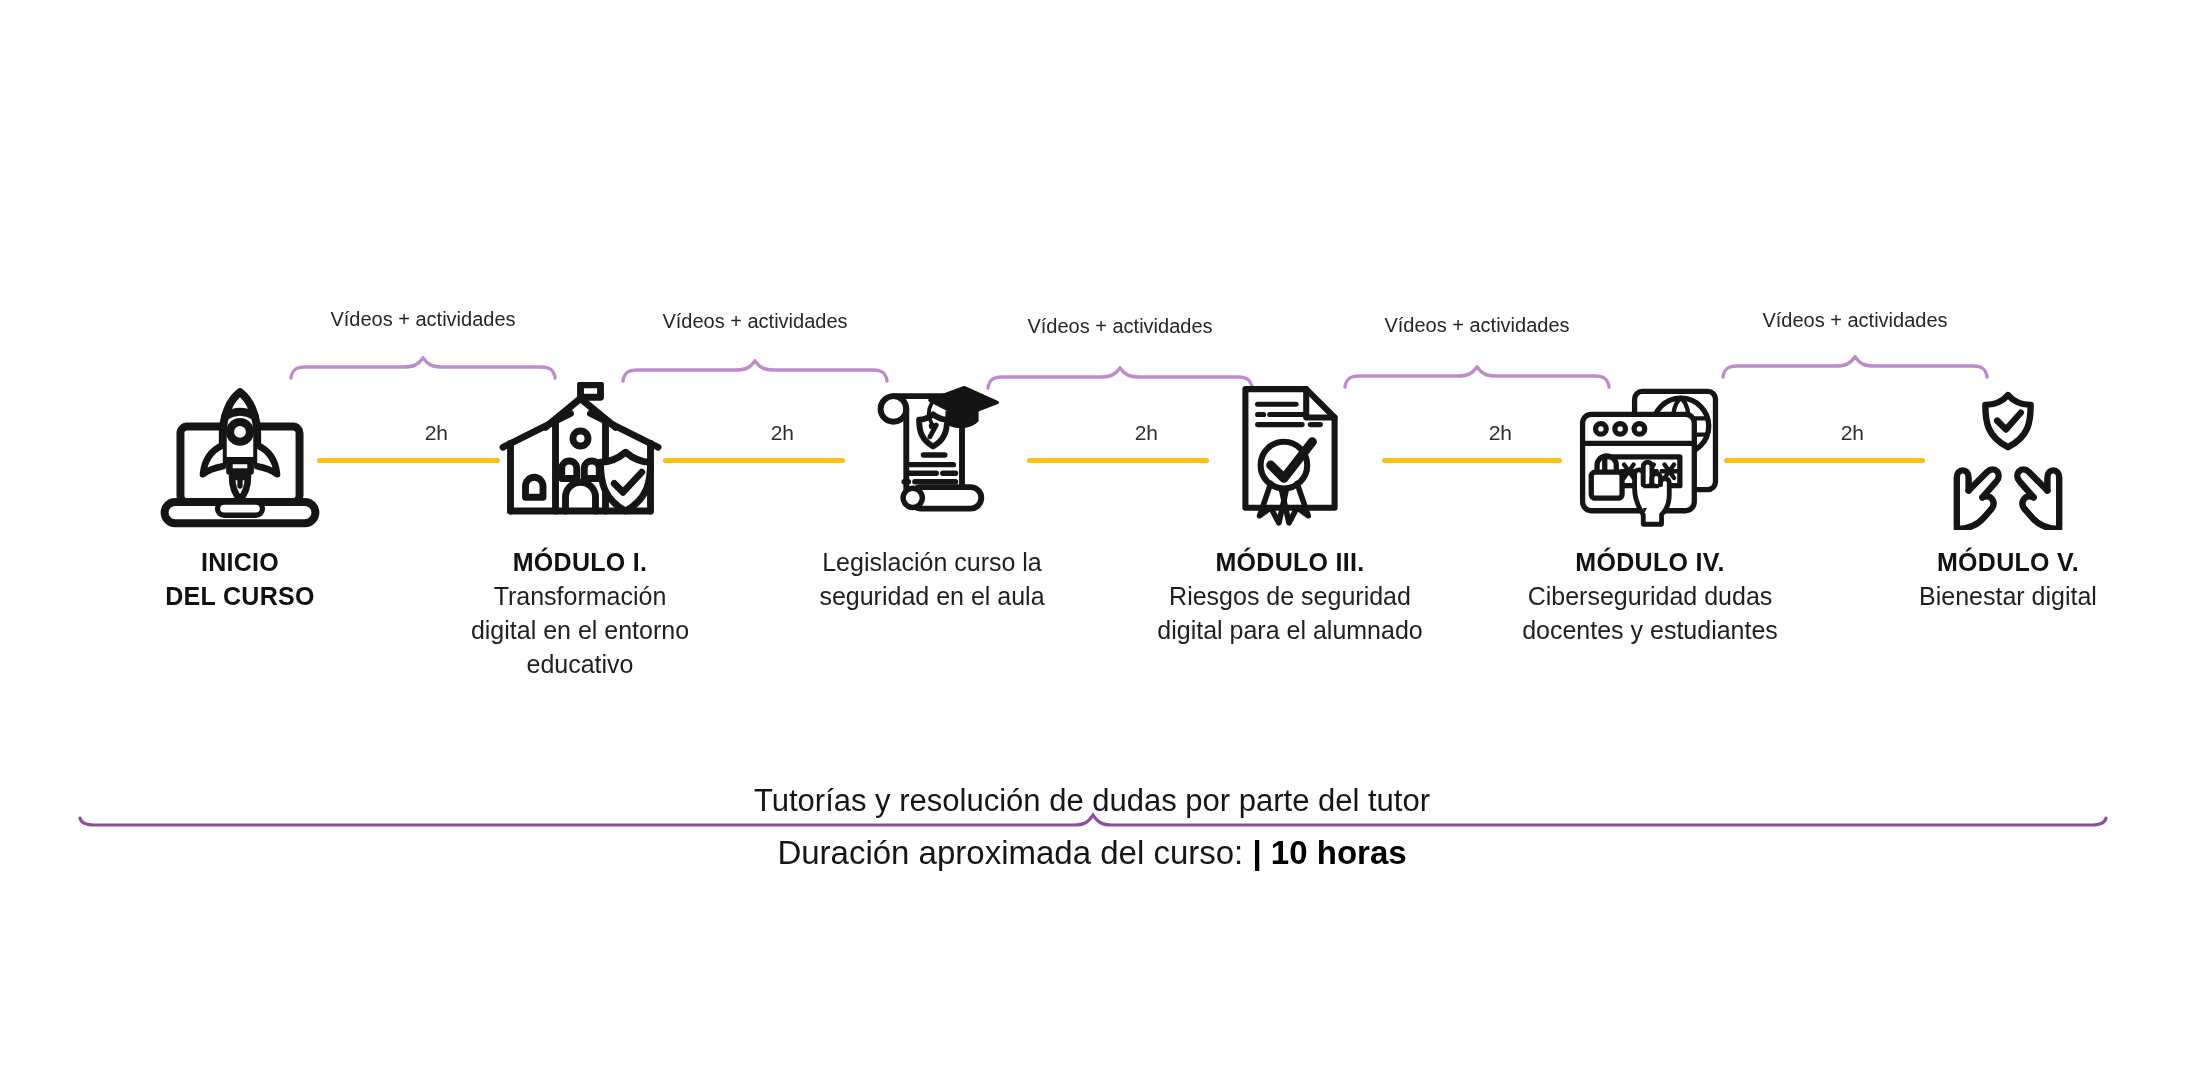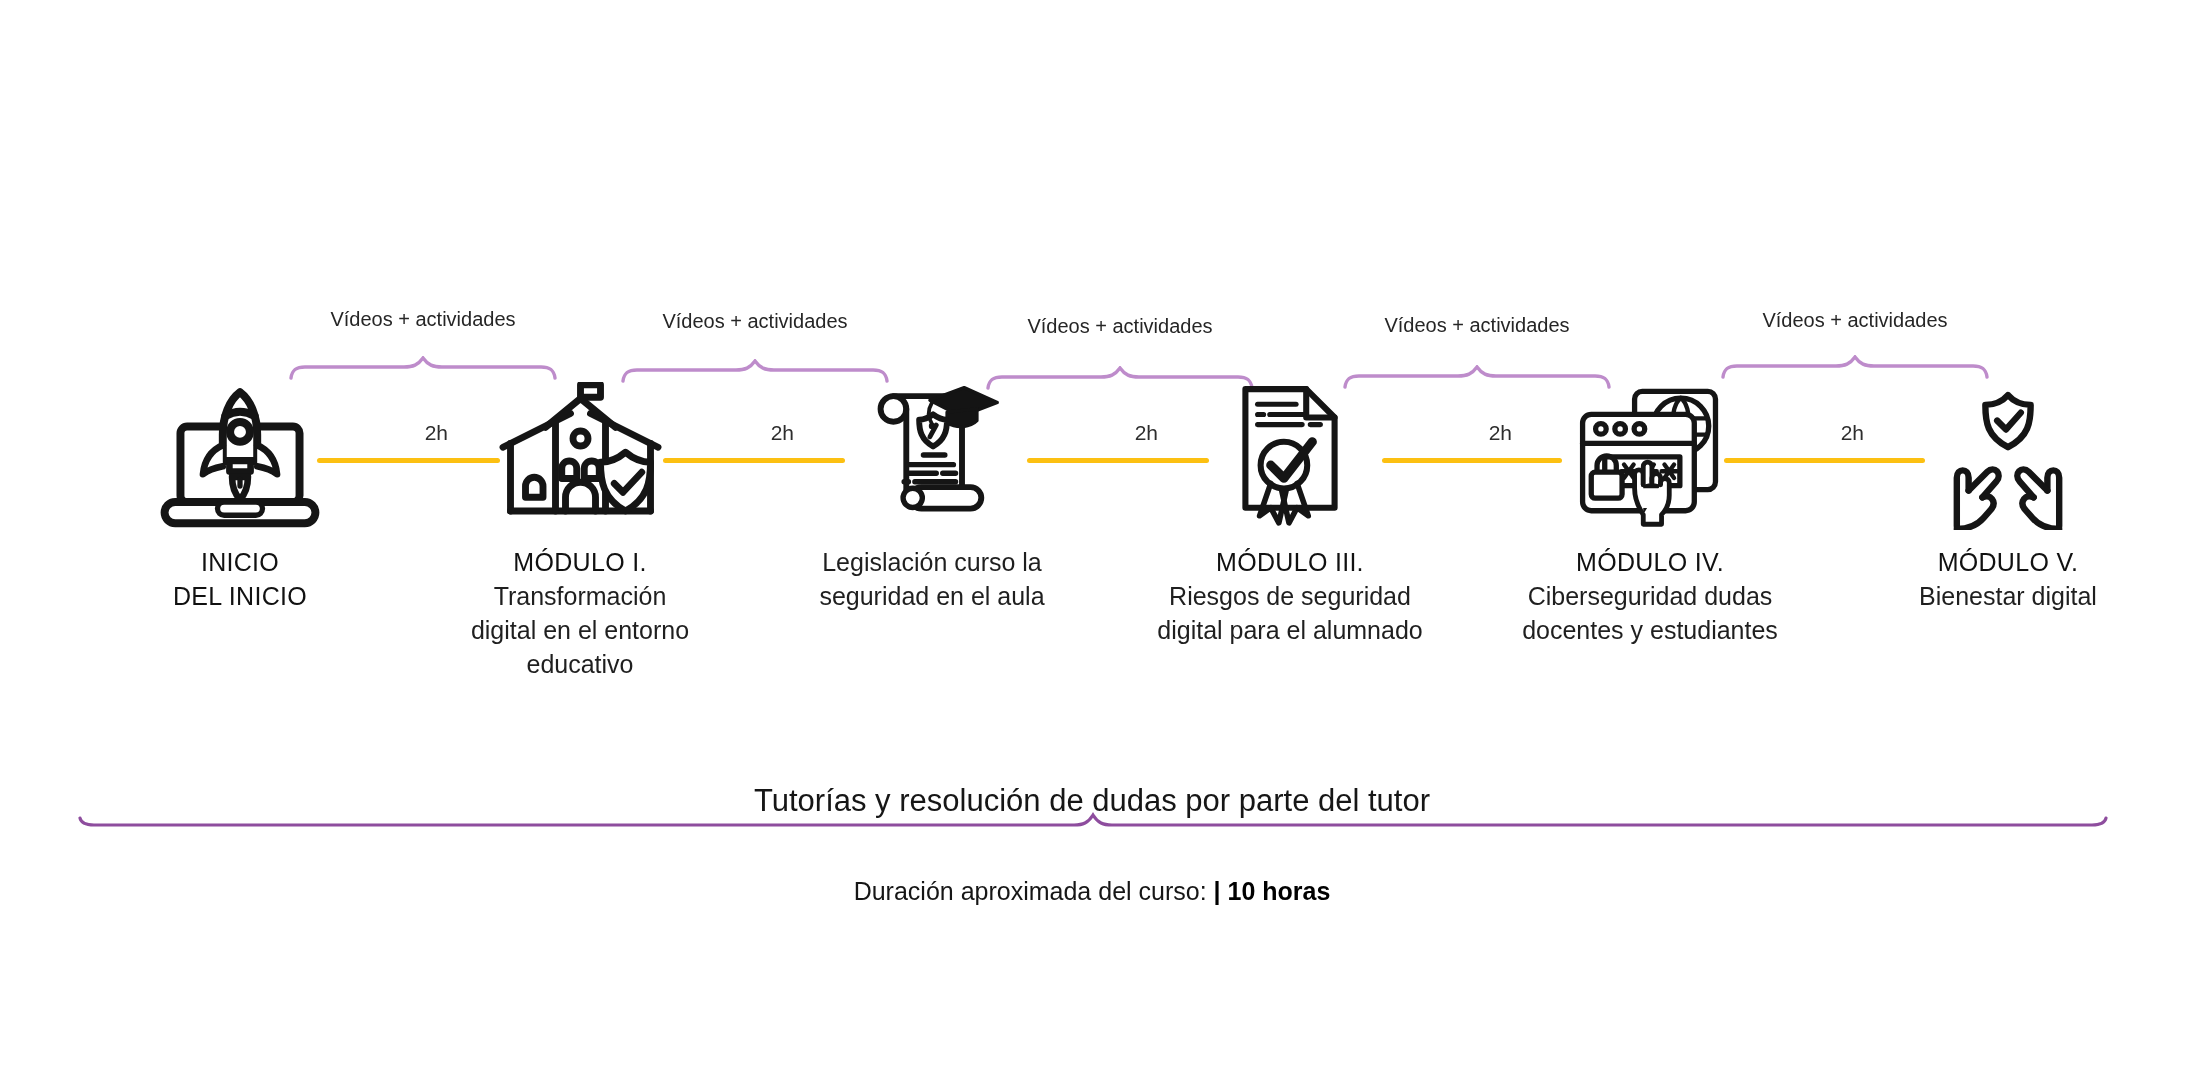--- a/index.html
+++ b/index.html
@@ -7,34 +7,34 @@
     position:relative; width:2200px; height:1000px; background:#fff;
     font-family:"Liberation Sans", sans-serif; color:#1d1d1d; overflow:hidden;
   }
   .icon-box {
     position:absolute; top:372px; width:190px; height:158px;
     display:flex; align-items:flex-end; justify-content:center;
   }
   .icon-box svg { display:block; }
   .node-label { position:absolute; top:545px; width:370px; text-align:center;
                 font-size:25px; line-height:34px; }
-  .node-title { font-weight:400; letter-spacing:.3px; color:#111; }
+  .node-title { font-weight:700; letter-spacing:.3px; color:#111; }
   .node-sub   { font-weight:400; color:#1f1f1f; }
   .connector  { position:absolute; top:458px; height:5px; border-radius:2.5px;
                 background:var(--yellow,#fcc012); }
   .duration   { position:absolute; top:421px; width:80px; text-align:right;
                 font-size:21px; color:#2e2e2e; }
   .activity-label { position:absolute; width:300px; text-align:center;
                     font-size:20px; color:#262626; }
   .brace       { position:absolute; color:var(--brace-light,#be8ccb); }
   .brace-bottom{ position:absolute; left:78px; top:811px; color:var(--brace-dark,#8e4d9e); }
   .footer-line1{ position:absolute; top:783px; left:0; width:2184px; text-align:center;
                  font-size:31px; color:#161616; }
-  .footer-line2{ position:absolute; top:877px; left:0; width:2184px; text-align:center;
-                 font-size:25px; color:#161616; }
+  .footer-line2{ position:absolute; top:834px; left:0; width:2184px; text-align:center;
+                 font-size:33px; color:#161616; }
   .footer-line2 .bold { font-weight:700; color:#000; }
   .ic { stroke:#151515; fill:none; stroke-linecap:round; stroke-linejoin:round; }
 </style>
 </head>
 <body>
 
 <div class="canvas">
 
   <div class="activity-label" style="left:273px;top:308px">Vídeos + actividades</div>
   <div class="activity-label" style="left:605px;top:310px">Vídeos + actividades</div>
@@ -196,21 +196,21 @@
           <path d="M12,138 V89 c0,-10 12,-10 12,0 v13"></path>
           <path d="M24,102 l19,-19 c7,-7 16,2 9,10 l-14,16"></path>
           <path d="M38,109 c8,-4 15,4 9,12 l-8,9 c-7,8 -17,11 -27,11"></path>
         </g>
       </g>
     </svg>
   </div>
 
   <div class="node-label" style="left:55px">
     <div class="node-title">INICIO</div>
-    <div class="node-title">DEL INICIO</div>
+    <div class="node-title">DEL CURSO</div>
   </div>
 
   <div class="node-label" style="left:395px">
     <div class="node-title">MÓDULO I.</div>
     <div class="node-sub">Transformación</div>
     <div class="node-sub">digital en el entorno</div>
     <div class="node-sub">educativo</div>
   </div>
 
   <div class="node-label" style="left:747px">

